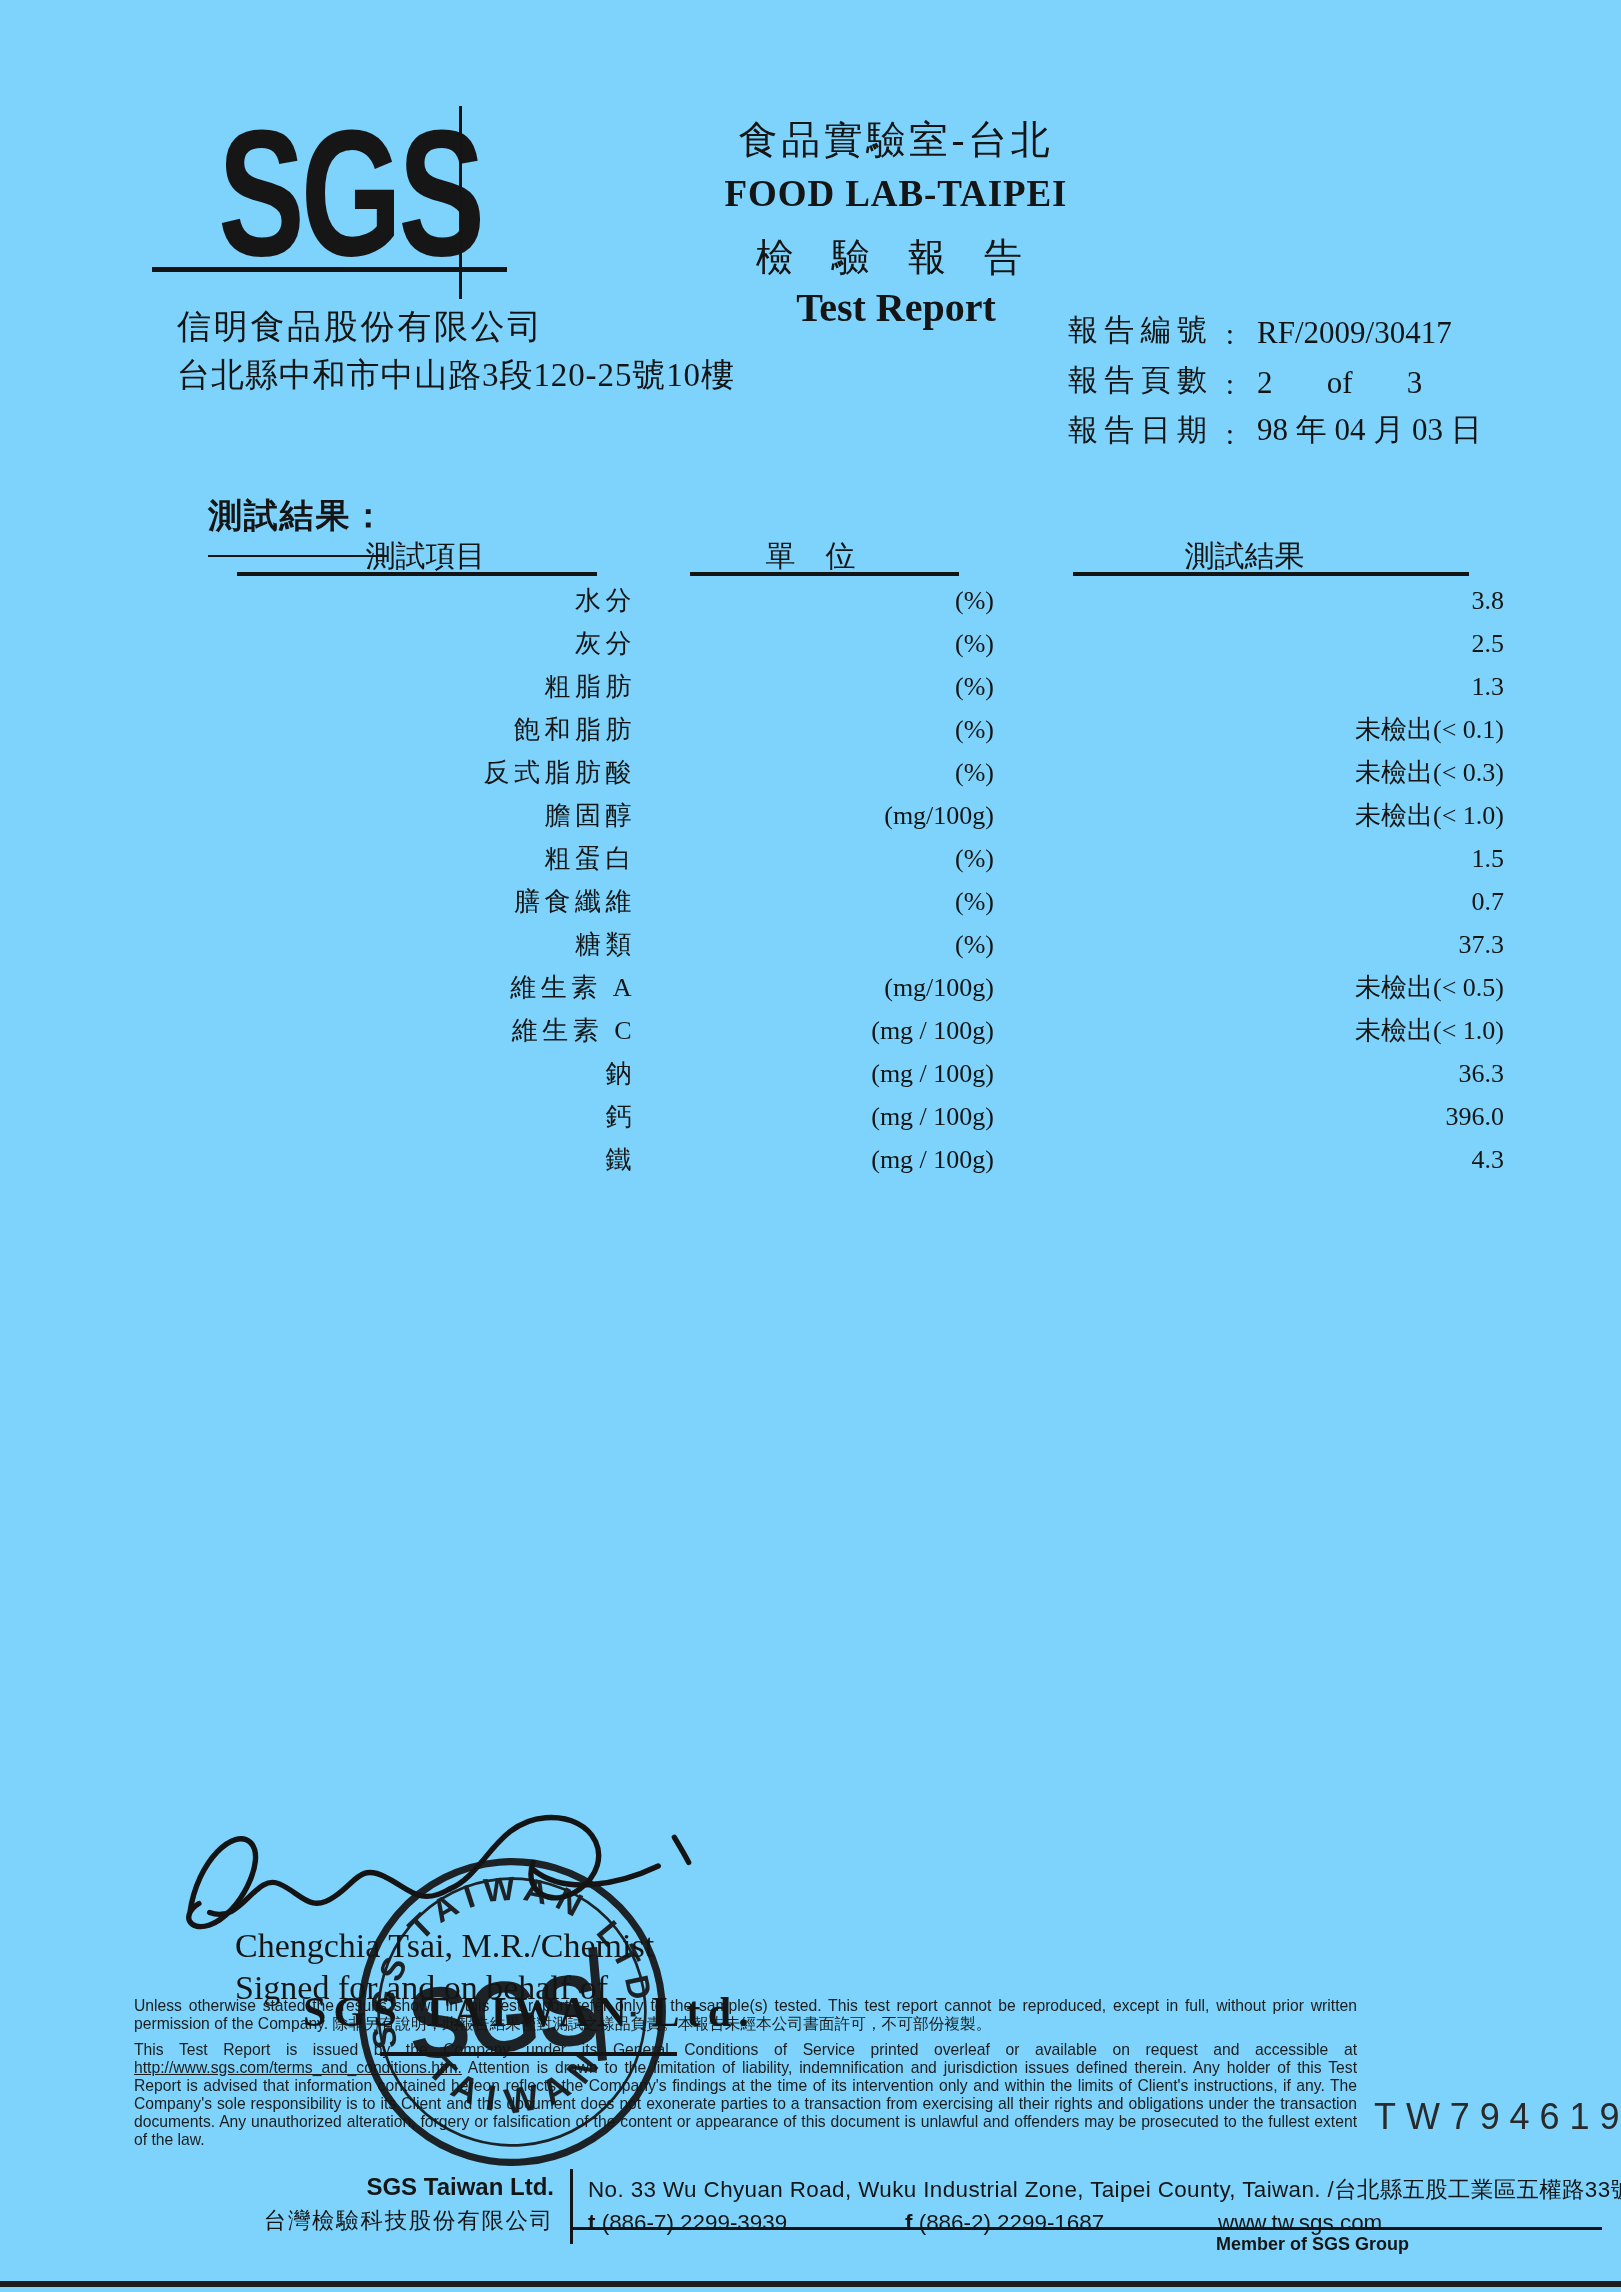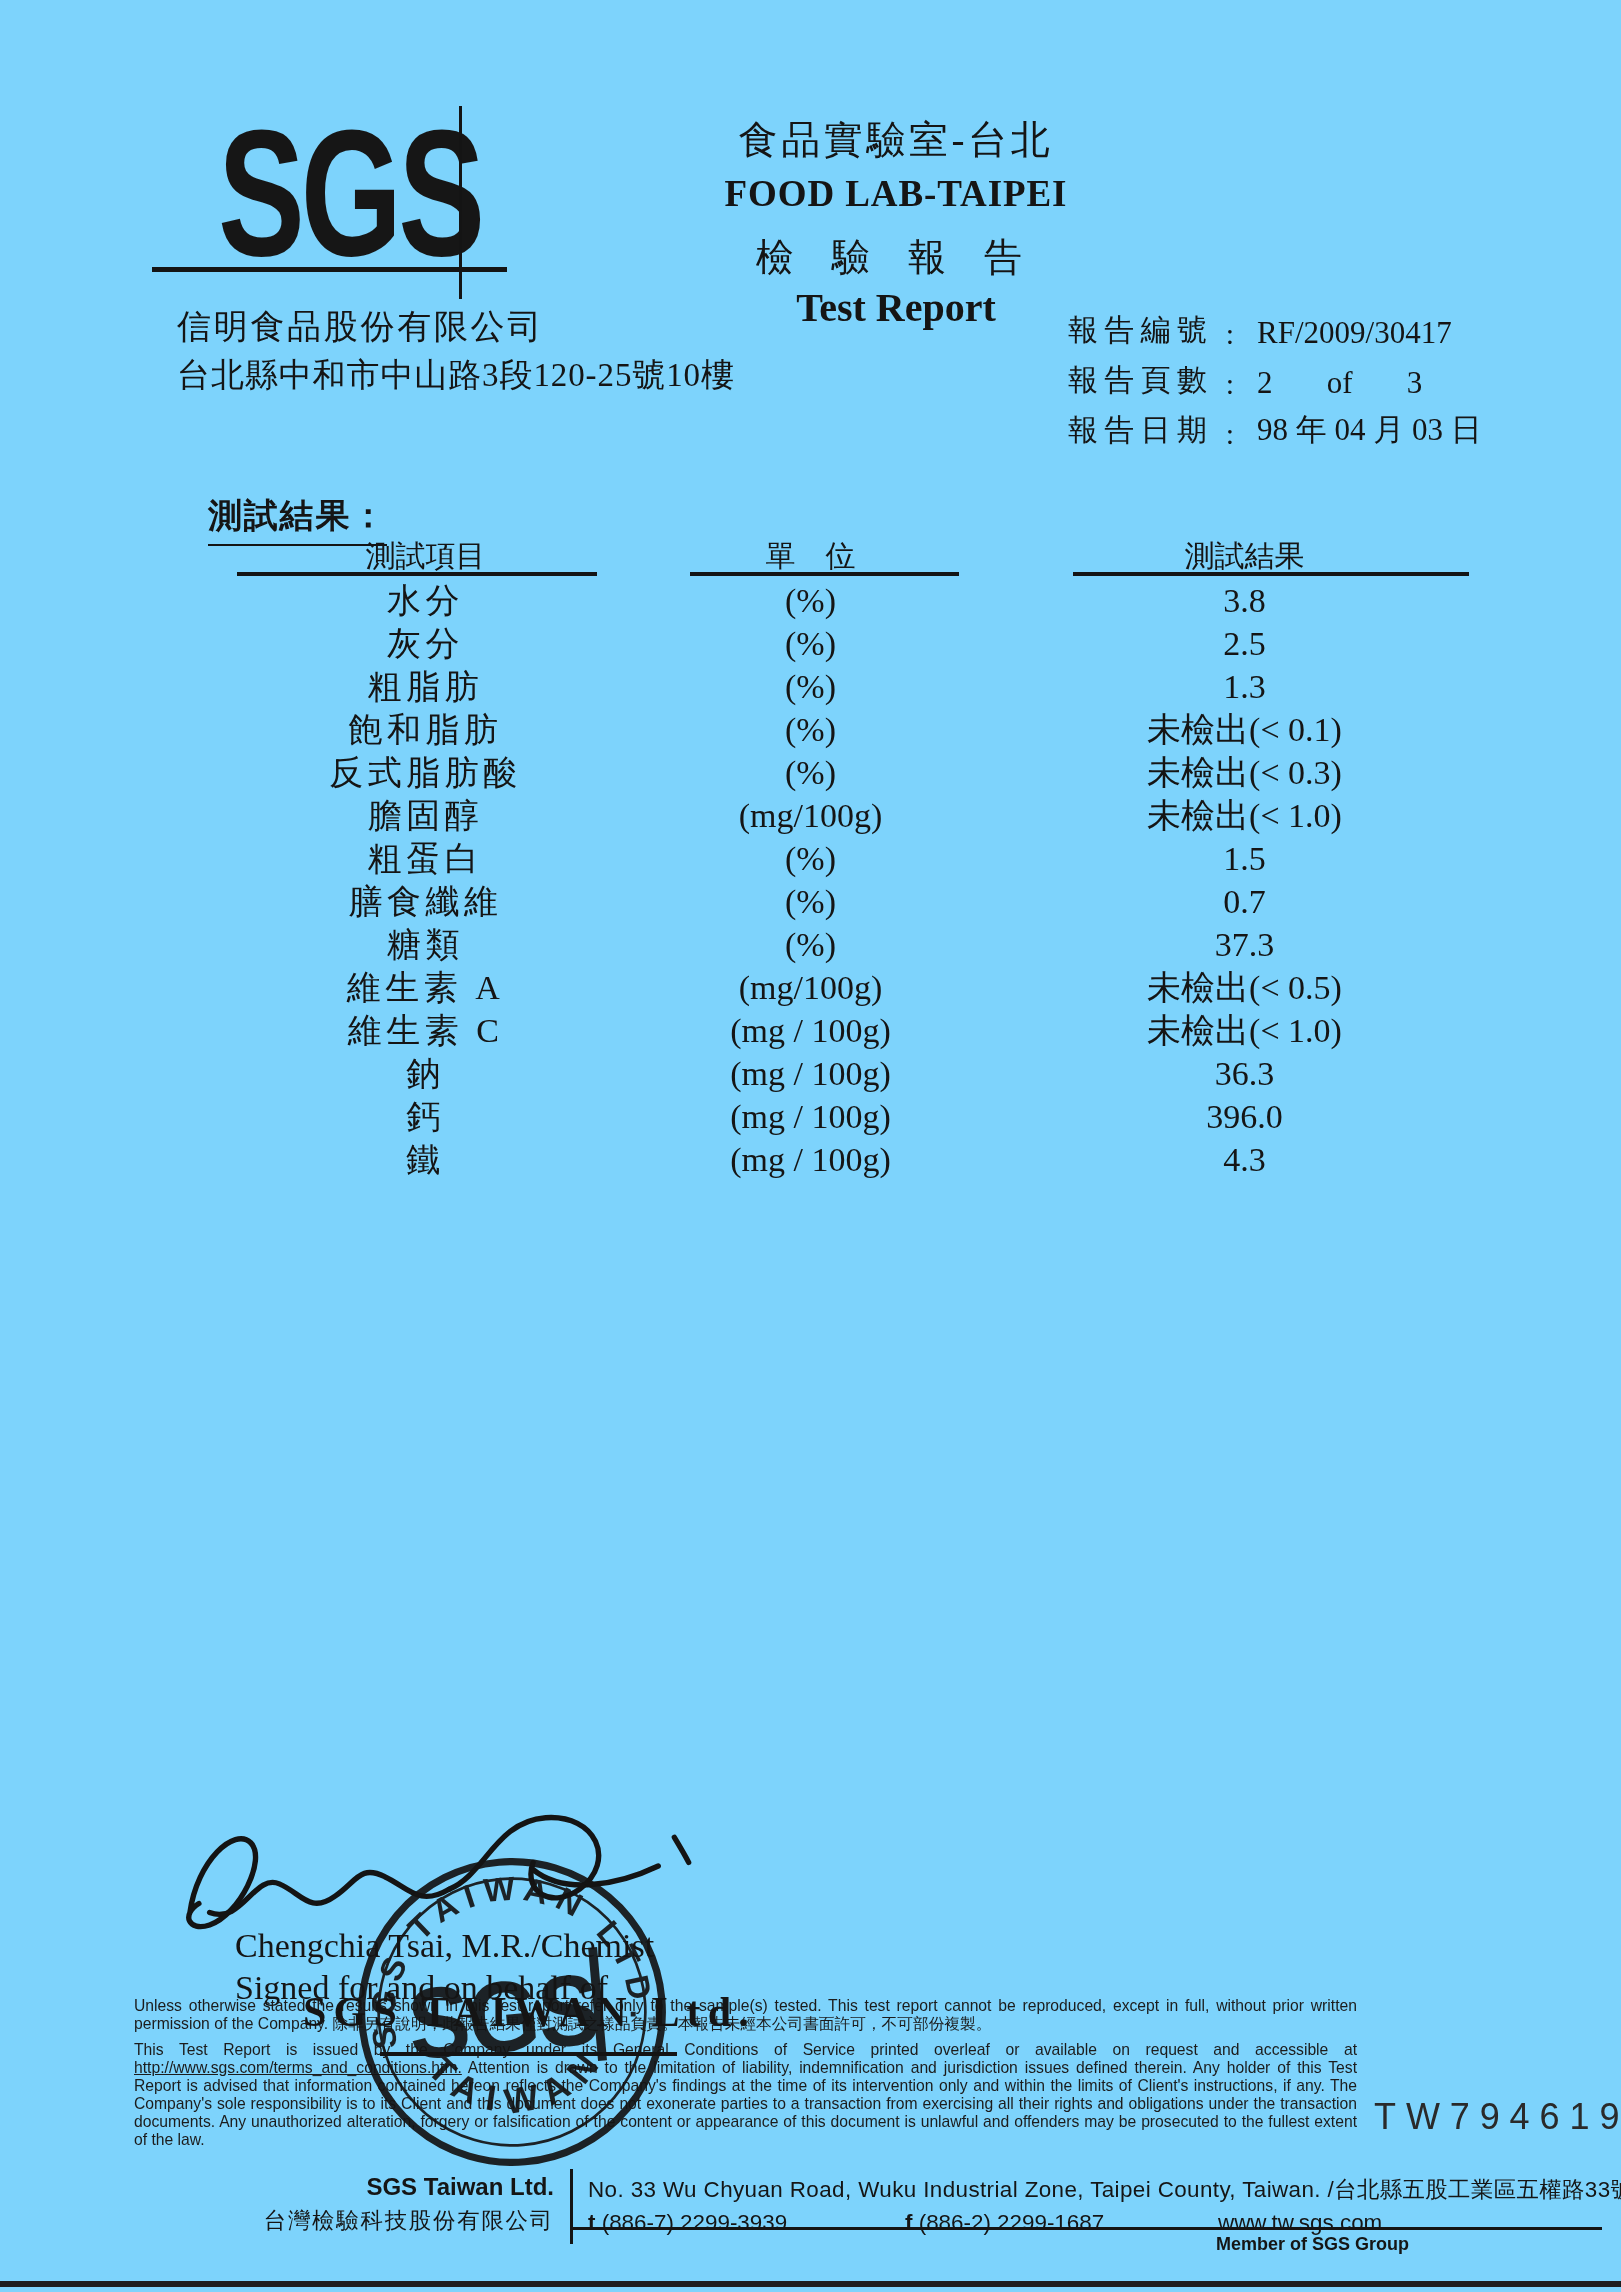--- a/index.html
+++ b/index.html
@@ -40,34 +40,34 @@
 
   .meta{left:1068px;top:301px;}
   .meta-row{display:flex;align-items:flex-end;height:50px;}
   .meta-label{font-size:30px;letter-spacing:6.3px;}
   .meta-sep{font-size:30px;margin:0 23px 0 12.5px;}
   .meta-value{font-size:31px;white-space:pre;}
 
   
   .results-title{
     left:208px;top:493px;font-size:34px;font-weight:bold;letter-spacing:1.8px;
-    border-bottom:2.7px solid #141414;padding-bottom:5px;
+    border-bottom:2.7px solid #141414;padding-bottom:16px;
   }
   .th{top:538px;height:36px;font-size:30px;text-align:center;line-height:36px;}
   .th1{left:215px;width:421px;}
   .th2{left:627px;width:367px;white-space:pre;}
   .th3{left:985px;width:519px;}
   .thline{top:572px;height:3.6px;background:#141414;}
   .thline1{left:237px;width:360px;}
   .thline2{left:690px;width:269px;}
   .thline3{left:1073px;width:396px;}
 
   .tbody{left:0;top:579px;width:1621px;}
   .trow{position:relative;height:43px;width:1621px;}
-  .tc{position:absolute;top:0;height:43px;line-height:43px;font-size:34px;text-align:center;}
+  .tc{position:absolute;top:0;height:43px;line-height:43px;font-size:26px;text-align:right;}
   .tc1{left:215px;width:421px;letter-spacing:4.5px;}
   .tc2{left:627px;width:367px;}
   .tc3{left:985px;width:519px;}
 
   
   .sig-svg{left:134px;top:1807px;}
   .sig-name{left:235px;top:1927px;font-size:34px;}
   .sig-for{left:235px;top:1969px;font-size:34px;}
   .sig-company{left:303px;top:1988px;font-size:42px;font-weight:bold;letter-spacing:7.2px;z-index:2;}
   .sig-company-line{left:380px;top:2052px;width:297px;height:3.6px;background:#141414;z-index:2;}

